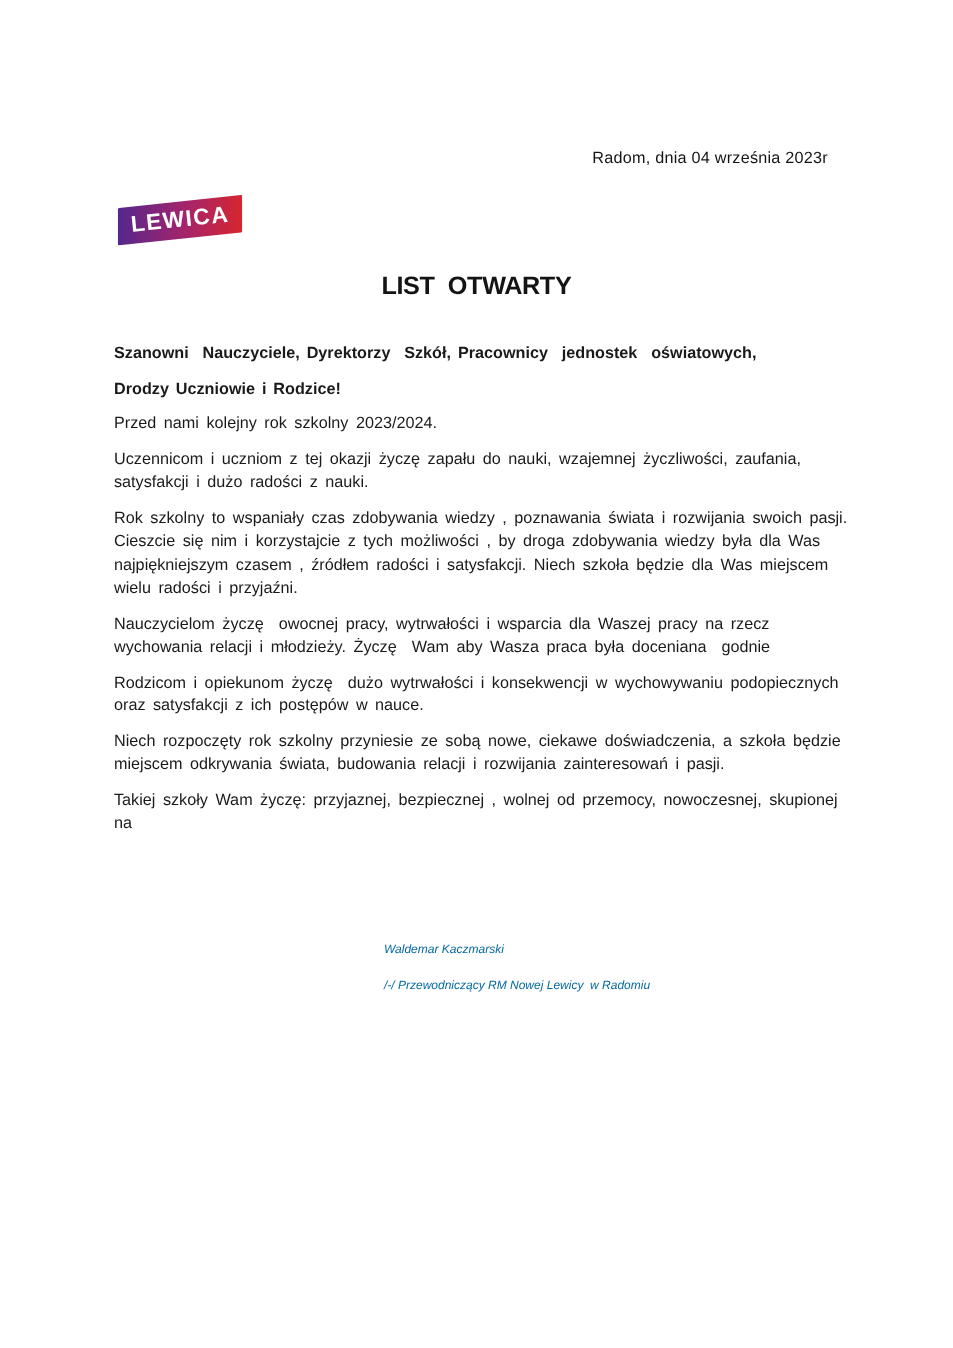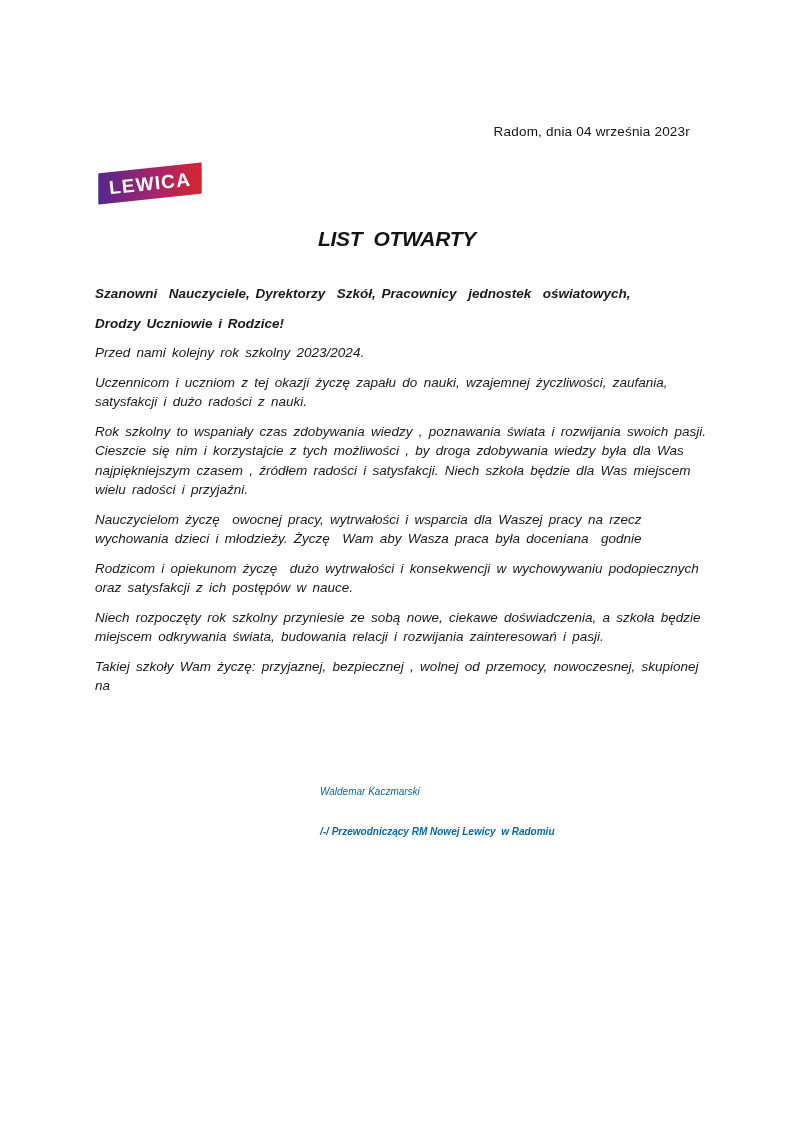--- a/index.html
+++ b/index.html
@@ -58,56 +58,54 @@
     top: 227px;
     left: 0;
     width: 100%;
     margin: 0;
     text-align: center;
     font-size: 21px;
     font-weight: 600;
     letter-spacing: -0.3px;
     white-space: pre;
     color: #141414;
-    font-style: italic;
   }
 
   .letter-body {
     position: absolute;
     left: 95px;
     top: 284px;
     width: 620px;
   }
   .para {
     margin: 0 0 10px 0;
     font-size: 13.5px;
     line-height: 19.5px;
     word-spacing: 2.5px;
     white-space: pre-wrap;
     color: #1a1a1a;
   }
   .para.bold {
     font-weight: 700;
     word-spacing: 2px;
   }
-  .tline { min-height: 19.5px; font-style: italic; }
+  .tline { min-height: 19.5px; }
 
   .signature-block {
     position: absolute;
     left: 320px;
     top: 786px;
     width: 424px;
     font-style: italic;
     font-size: 10px;
     color: #0369a1;
   }
   .sig-role {
-    margin-top: 29px;
+    margin-top: 19px;
     white-space: pre;
-    font-weight: bold;
   }
   .sig-name { white-space: pre; }
 </style>
 </head>
 <body>
 
 <div class="page">
 
   <div class="date-line">Radom, dnia 04 września 2023r</div>
 
@@ -118,21 +116,21 @@
   </div>
 
   <h1 class="letter-title">LIST  OTWARTY</h1>
 
   <div class="letter-body">
       <div class="para bold"><div class="tline">Szanowni  Nauczyciele, Dyrektorzy  Szkół, Pracownicy  jednostek  oświatowych,</div></div>
       <div class="para bold"><div class="tline">Drodzy Uczniowie i Rodzice!</div></div>
       <div class="para"><div class="tline">Przed nami kolejny rok szkolny 2023/2024.</div></div>
       <div class="para"><div class="tline">Uczennicom i uczniom z tej okazji życzę zapału do nauki, wzajemnej życzliwości, zaufania,</div><div class="tline">satysfakcji i dużo radości z nauki.</div></div>
       <div class="para"><div class="tline">Rok szkolny to wspaniały czas zdobywania wiedzy , poznawania świata i rozwijania swoich pasji.</div><div class="tline">Cieszcie się nim i korzystajcie z tych możliwości , by droga zdobywania wiedzy była dla Was</div><div class="tline">najpiękniejszym czasem , źródłem radości i satysfakcji. Niech szkoła będzie dla Was miejscem</div><div class="tline">wielu radości i przyjaźni.</div></div>
-      <div class="para"><div class="tline">Nauczycielom życzę  owocnej pracy, wytrwałości i wsparcia dla Waszej pracy na rzecz</div><div class="tline">wychowania dzieci i młodzieży. Życzę  Wam aby Wasza praca była doceniana  godnie</div></div>
+      <div class="para"><div class="tline">Nauczycielom życzę  owocnej pracy, wytrwałości i wsparcia dla Waszej pracy na rzecz</div><div class="tline">wychowania relacji i młodzieży. Życzę  Wam aby Wasza praca była doceniana  godnie</div></div>
       <div class="para"><div class="tline">Rodzicom i opiekunom życzę  dużo wytrwałości i konsekwencji w wychowywaniu podopiecznych</div><div class="tline">oraz satysfakcji z ich postępów w nauce.</div></div>
       <div class="para"><div class="tline">Niech rozpoczęty rok szkolny przyniesie ze sobą nowe, ciekawe doświadczenia, a szkoła będzie</div><div class="tline">miejscem odkrywania świata, budowania relacji i rozwijania zainteresowań i pasji.</div></div>
       <div class="para"><div class="tline">Takiej szkoły Wam życzę: przyjaznej, bezpiecznej , wolnej od przemocy, nowoczesnej, skupionej na</div></div>
     </div>
 
   <div class="signature-block">
     <div class="sig-name">Waldemar Kaczmarski</div>
     <div class="sig-role">/-/ Przewodniczący RM Nowej Lewicy  w Radomiu</div>
   </div>
 

